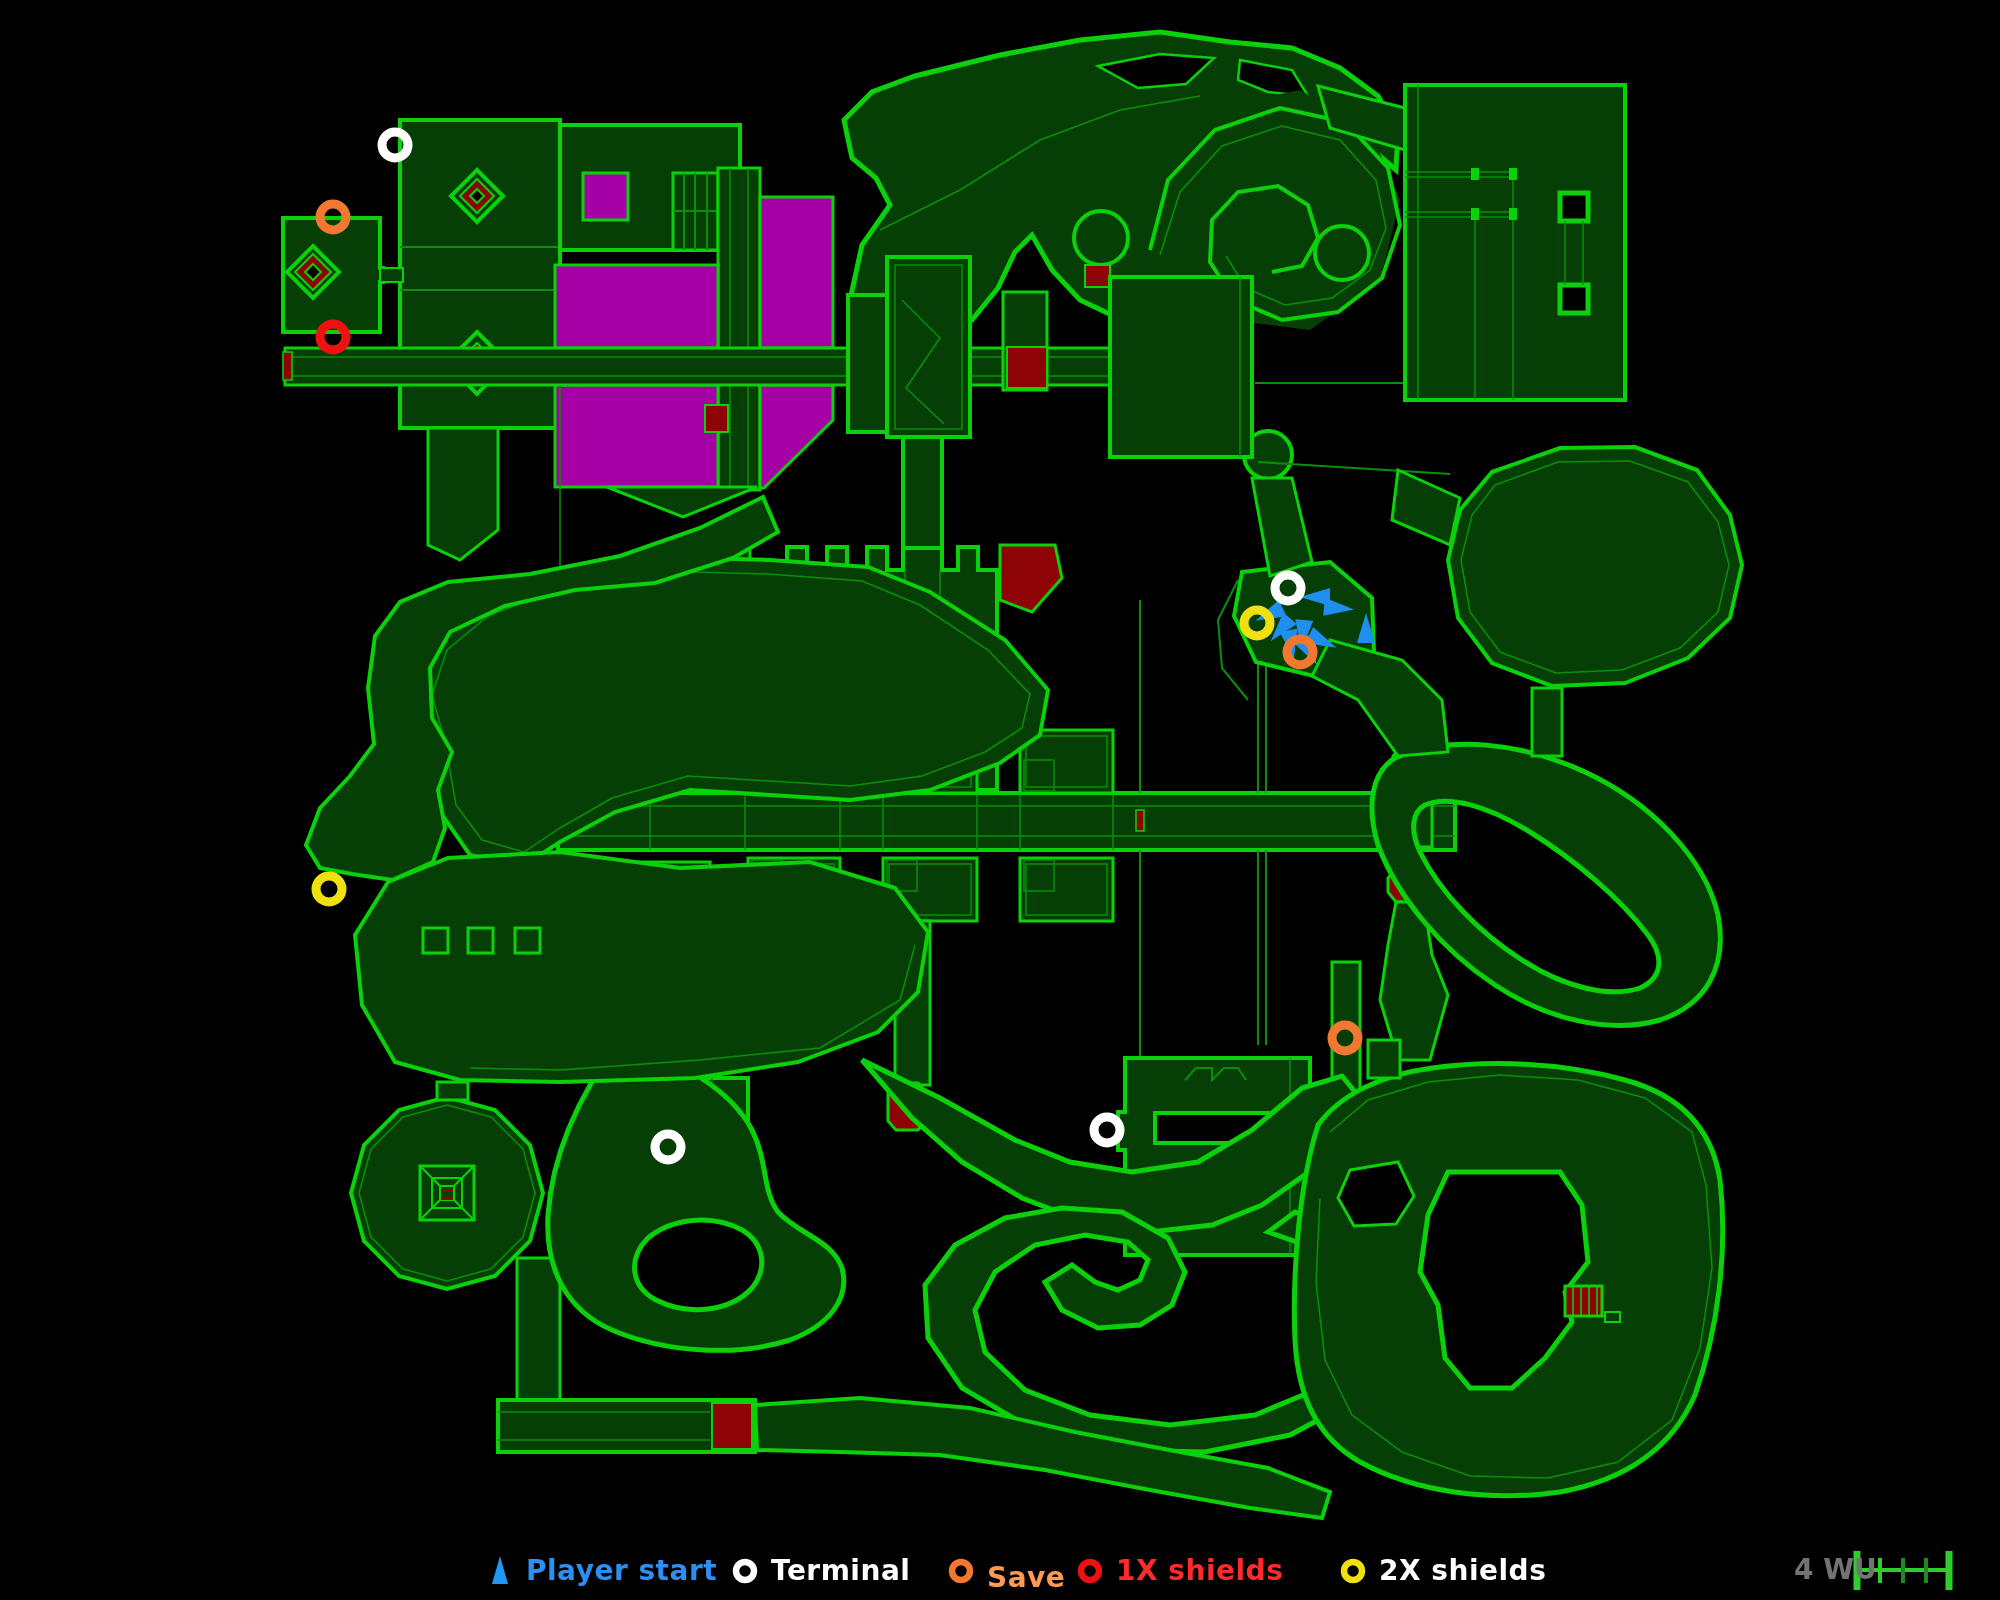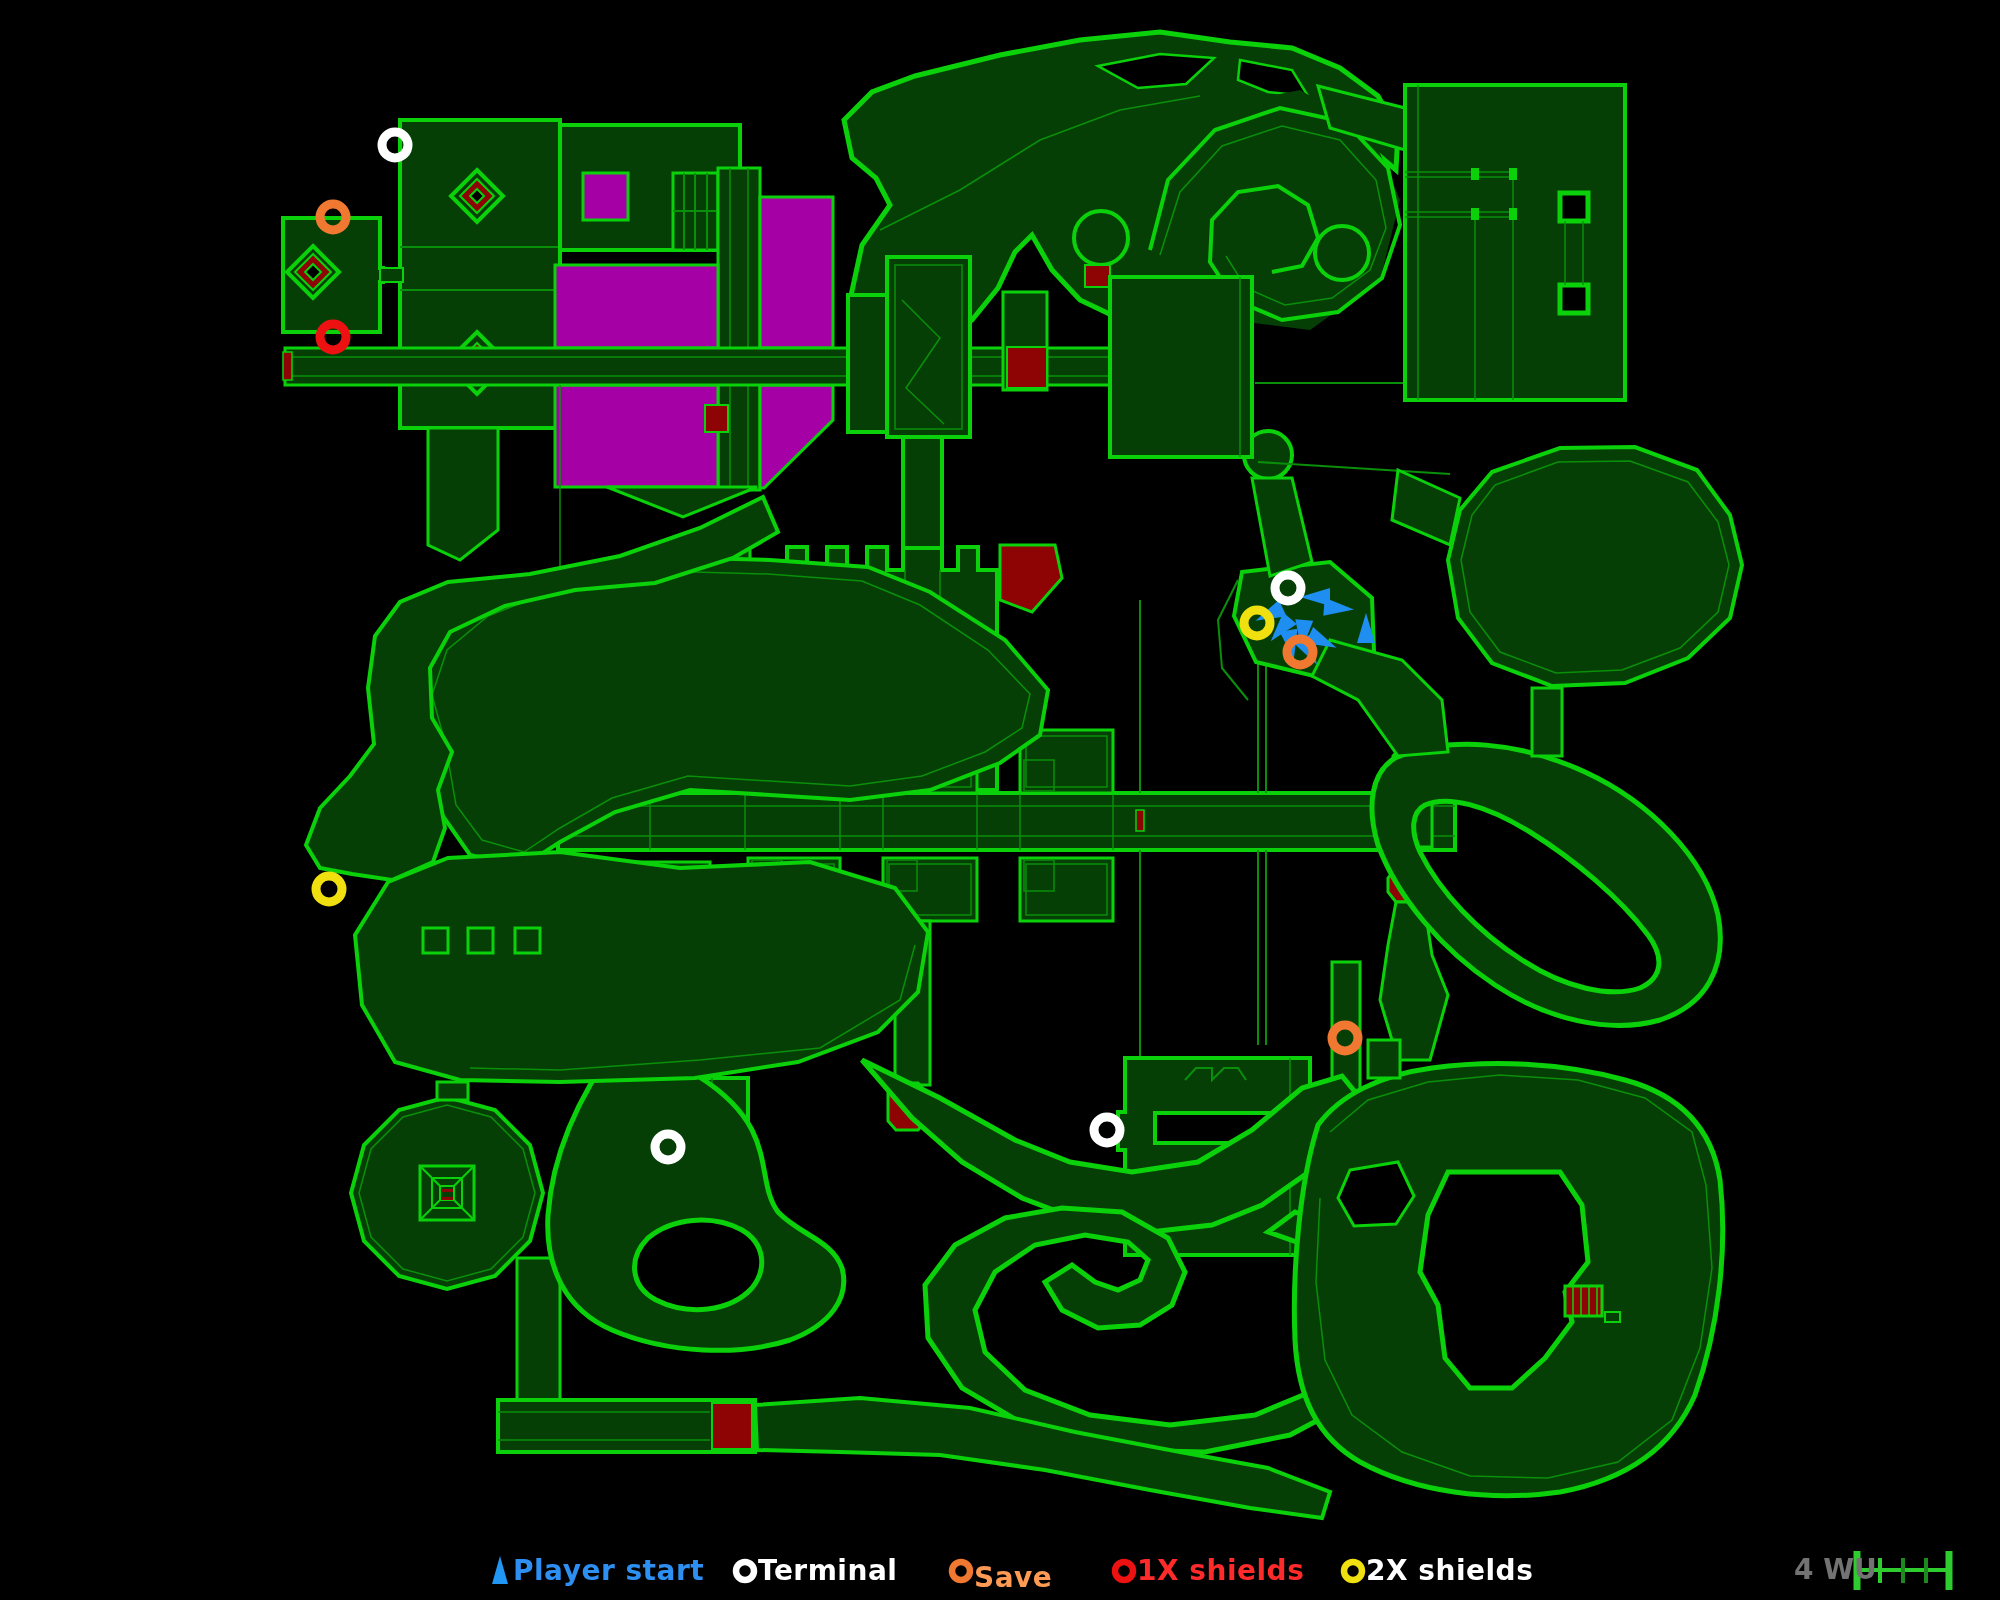--- a/index.html
+++ b/index.html
@@ -1,19 +1,19 @@
 <!DOCTYPE html>
 <html><head>
 <meta charset="utf-8">
 <style>
   html,body{margin:0;padding:0;background:#000;}
   .stage{position:relative;width:2000px;height:1600px;background:#000;overflow:hidden;
          font-family:"DejaVu Sans","Liberation Sans",sans-serif;}
   #map{position:absolute;left:0;top:0;}
-  .legend-item{position:absolute;top:1550px;display:flex;align-items:center;height:40px;}
+  .legend-item{position:absolute;top:1550px;display:flex;align-items:center;gap:13px;height:40px;}
   .legend-item .lbl{font-size:28px;font-weight:bold;letter-spacing:.5px;white-space:nowrap;}
   #scale-label{position:absolute;left:1778px;top:1553px;font-size:28px;font-weight:bold;color:#737373;margin-left:16px;}
 </style>
 </head>
 <body>
 
 <div class="stage">
   <svg id="map" width="2000" height="1600" viewBox="0 0 2000 1600" style="background: rgb(0, 0, 0);">
       <polygon points="400,120 560,120 560,428 400,428" fill="#063f06" stroke="#0ad10a" stroke-width="4" stroke-linejoin="miter"></polygon>
       <line x1="400" y1="247" x2="560" y2="247" fill="none" stroke="#0a8f0a" stroke-width="2" stroke-linejoin="miter"></line>
@@ -242,21 +242,21 @@
           <circle cx="13" cy="18" r="9" fill="none" stroke="#ffffff" stroke-width="6.5"></circle>
         </svg>
         <span class="lbl" style="color: rgb(255, 255, 255);">Terminal</span>
       </div>
       <div class="legend-item" style="left: 948px;">
         <svg width="26" height="34">
           <circle cx="13" cy="18" r="9" fill="none" stroke="#f07830" stroke-width="6.5"></circle>
         </svg>
         <span class="lbl" style="color: rgb(255, 154, 85); margin-top: 15px;">Save</span>
       </div>
-      <div class="legend-item" style="left: 1111px;">
+      <div class="legend-item" style="left: 1077px;">
         <svg width="26" height="34">
           <circle cx="13" cy="18" r="9" fill="none" stroke="#ee1111" stroke-width="6.5"></circle>
         </svg>
         <span class="lbl" style="color: rgb(255, 42, 42);">1X shields</span>
       </div>
       <div class="legend-item" style="left: 1340px;">
         <svg width="26" height="34">
           <circle cx="13" cy="18" r="9" fill="none" stroke="#f0e010" stroke-width="6.5"></circle>
         </svg>
         <span class="lbl" style="color: #ffffff;">2X shields</span>

